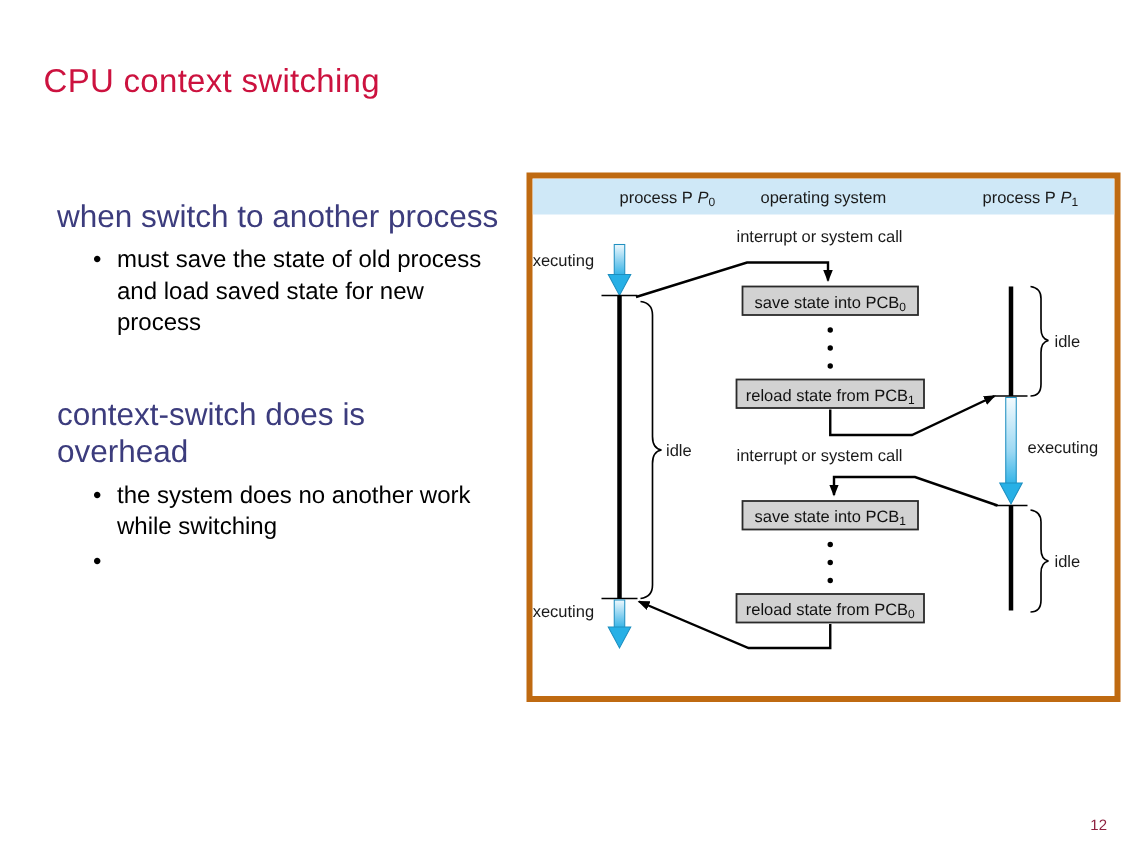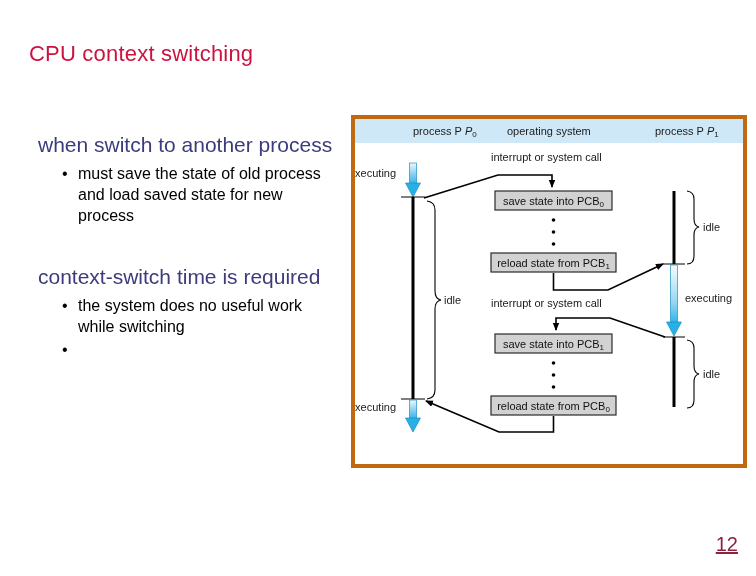--- a/index.html
+++ b/index.html
@@ -67,23 +67,22 @@
     top: 0;
     font-size: 16px;
     line-height: 21px;
   }
 
   
   .page-num {
     position: absolute;
     right: 18px;
     bottom: 20px;
-    font-size: 20px;
+    font-size: 10px;
     color: #8e2140;
-    text-decoration: underline;
   }
 
   
   .diagram-frame {
     position: absolute;
     left: 351px;
     top: 115px;
     width: 396px;
     height: 353px;
     border: 4px solid #bf6a11;
@@ -115,25 +114,25 @@
       <li>
         <span class="dot">•</span>
         <span>must save the state of old process and load saved state for new process</span>
       </li>
     </ul>
   </div>
 
   <div class="block-gap"></div>
 
   <div>
-    <div class="lvl1">context-switch time is required</div>
+    <div class="lvl1">context-switch does is overhead</div>
     <ul class="lvl2">
       <li>
         <span class="dot">•</span>
-        <span>the system does no useful work while switching</span>
+        <span>the system does no another work while switching</span>
       </li>
       <li>
         <span class="dot">•</span>
       </li>
     </ul>
   </div>
 
 </div>
 
 <div class="page-num">12</div>

